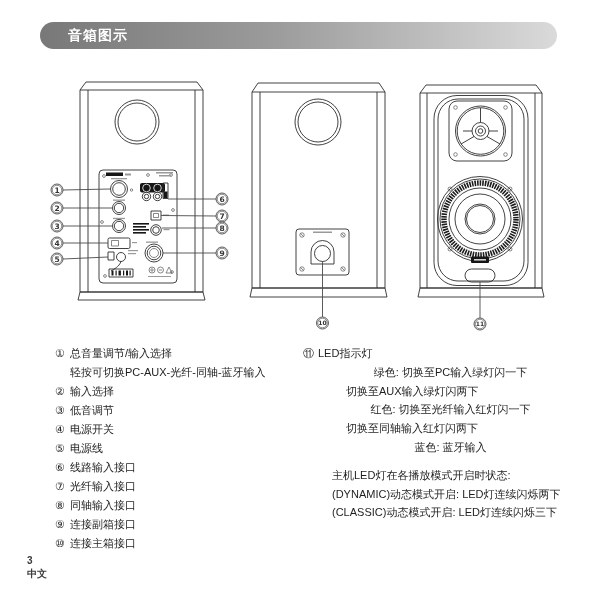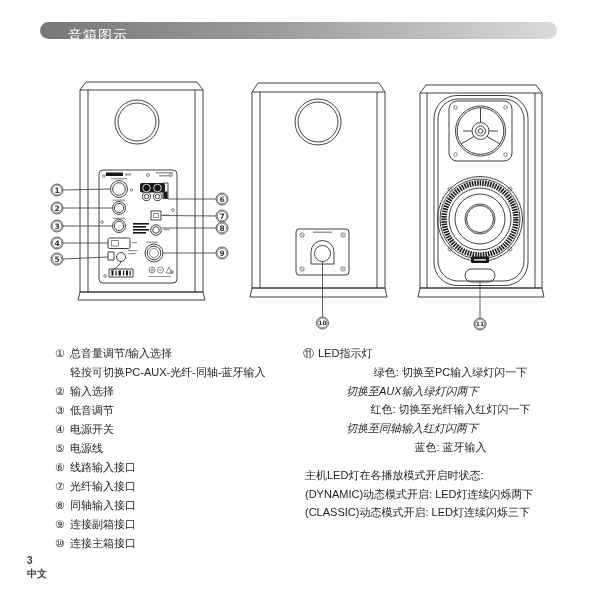--- a/index.html
+++ b/index.html
@@ -1,24 +1,24 @@
 <!DOCTYPE html>
 <html><head>
 <meta charset="utf-8">
 <style>
   * { margin:0; padding:0; box-sizing:border-box; }
   html,body { width:600px; height:592px; background:#ffffff; overflow:hidden;
     font-family:"Liberation Sans", sans-serif; }
   .page { position:relative; width:600px; height:592px; background:#fff; }
 
   .section-header {
-    position:absolute; left:40px; top:22px; width:517px; height:17px;
+    position:absolute; left:40px; top:22px; width:517px; height:27px;
     border-radius:13.5px;
     background:linear-gradient(to right,#787878,#9b9b9b 45%,#dadada);
-    color:#ffffff; font-size:14px; font-weight:normal;
+    color:#ffffff; font-size:14px; font-weight:bold;
     line-height:27px; padding-left:28px; letter-spacing:1px;
   }
 
   svg.diagram { position:absolute; left:0; top:0; width:600px; height:345px; }
   svg.diagram * { vector-effect:non-scaling-stroke; }
   .ln { fill:none; stroke:#2e2e2e; stroke-width:0.9; }
   .thin { fill:none; stroke:#555; stroke-width:0.7; }
   .blk { fill:#161616; stroke:none; }
   .gry { fill:#999; stroke:none; }
   .callout-line { fill:none; stroke:#4a4a4a; stroke-width:0.9; }
@@ -27,22 +27,22 @@
     font-family:"DejaVu Sans", sans-serif; }
   .co-t2 { font-size:6px; }
 
   .legend { position:absolute; font-size:11px; color:#1e1e1e; }
   .legend-left  { left:55px;  top:344px; width:250px; }
   .legend-right { left:303px; top:344px; width:280px; }
   .lrow { display:flex; line-height:19px; white-space:nowrap; }
   .legend-right .lrow { line-height:18.8px; }
   .mark { width:15px; flex:0 0 15px; }
   .ind-a { padding-left:15px;justify-content:center; }
-  .ind-b { padding-left:43px;font-style:italic; }
-  .ind-c { padding-left:2px; }
+  .ind-b { padding-left:43px; }
+  .ind-c { padding-left:2px;margin-left:27px; }
   .gap-top { margin-top:9px; }
 
   .footer { position:absolute; left:27px; top:554px; font-size:10px;
     font-weight:bold; color:#3a3a3a; line-height:13px; }
 </style>
 </head>
 <body>
 
 <div class="page">
 

